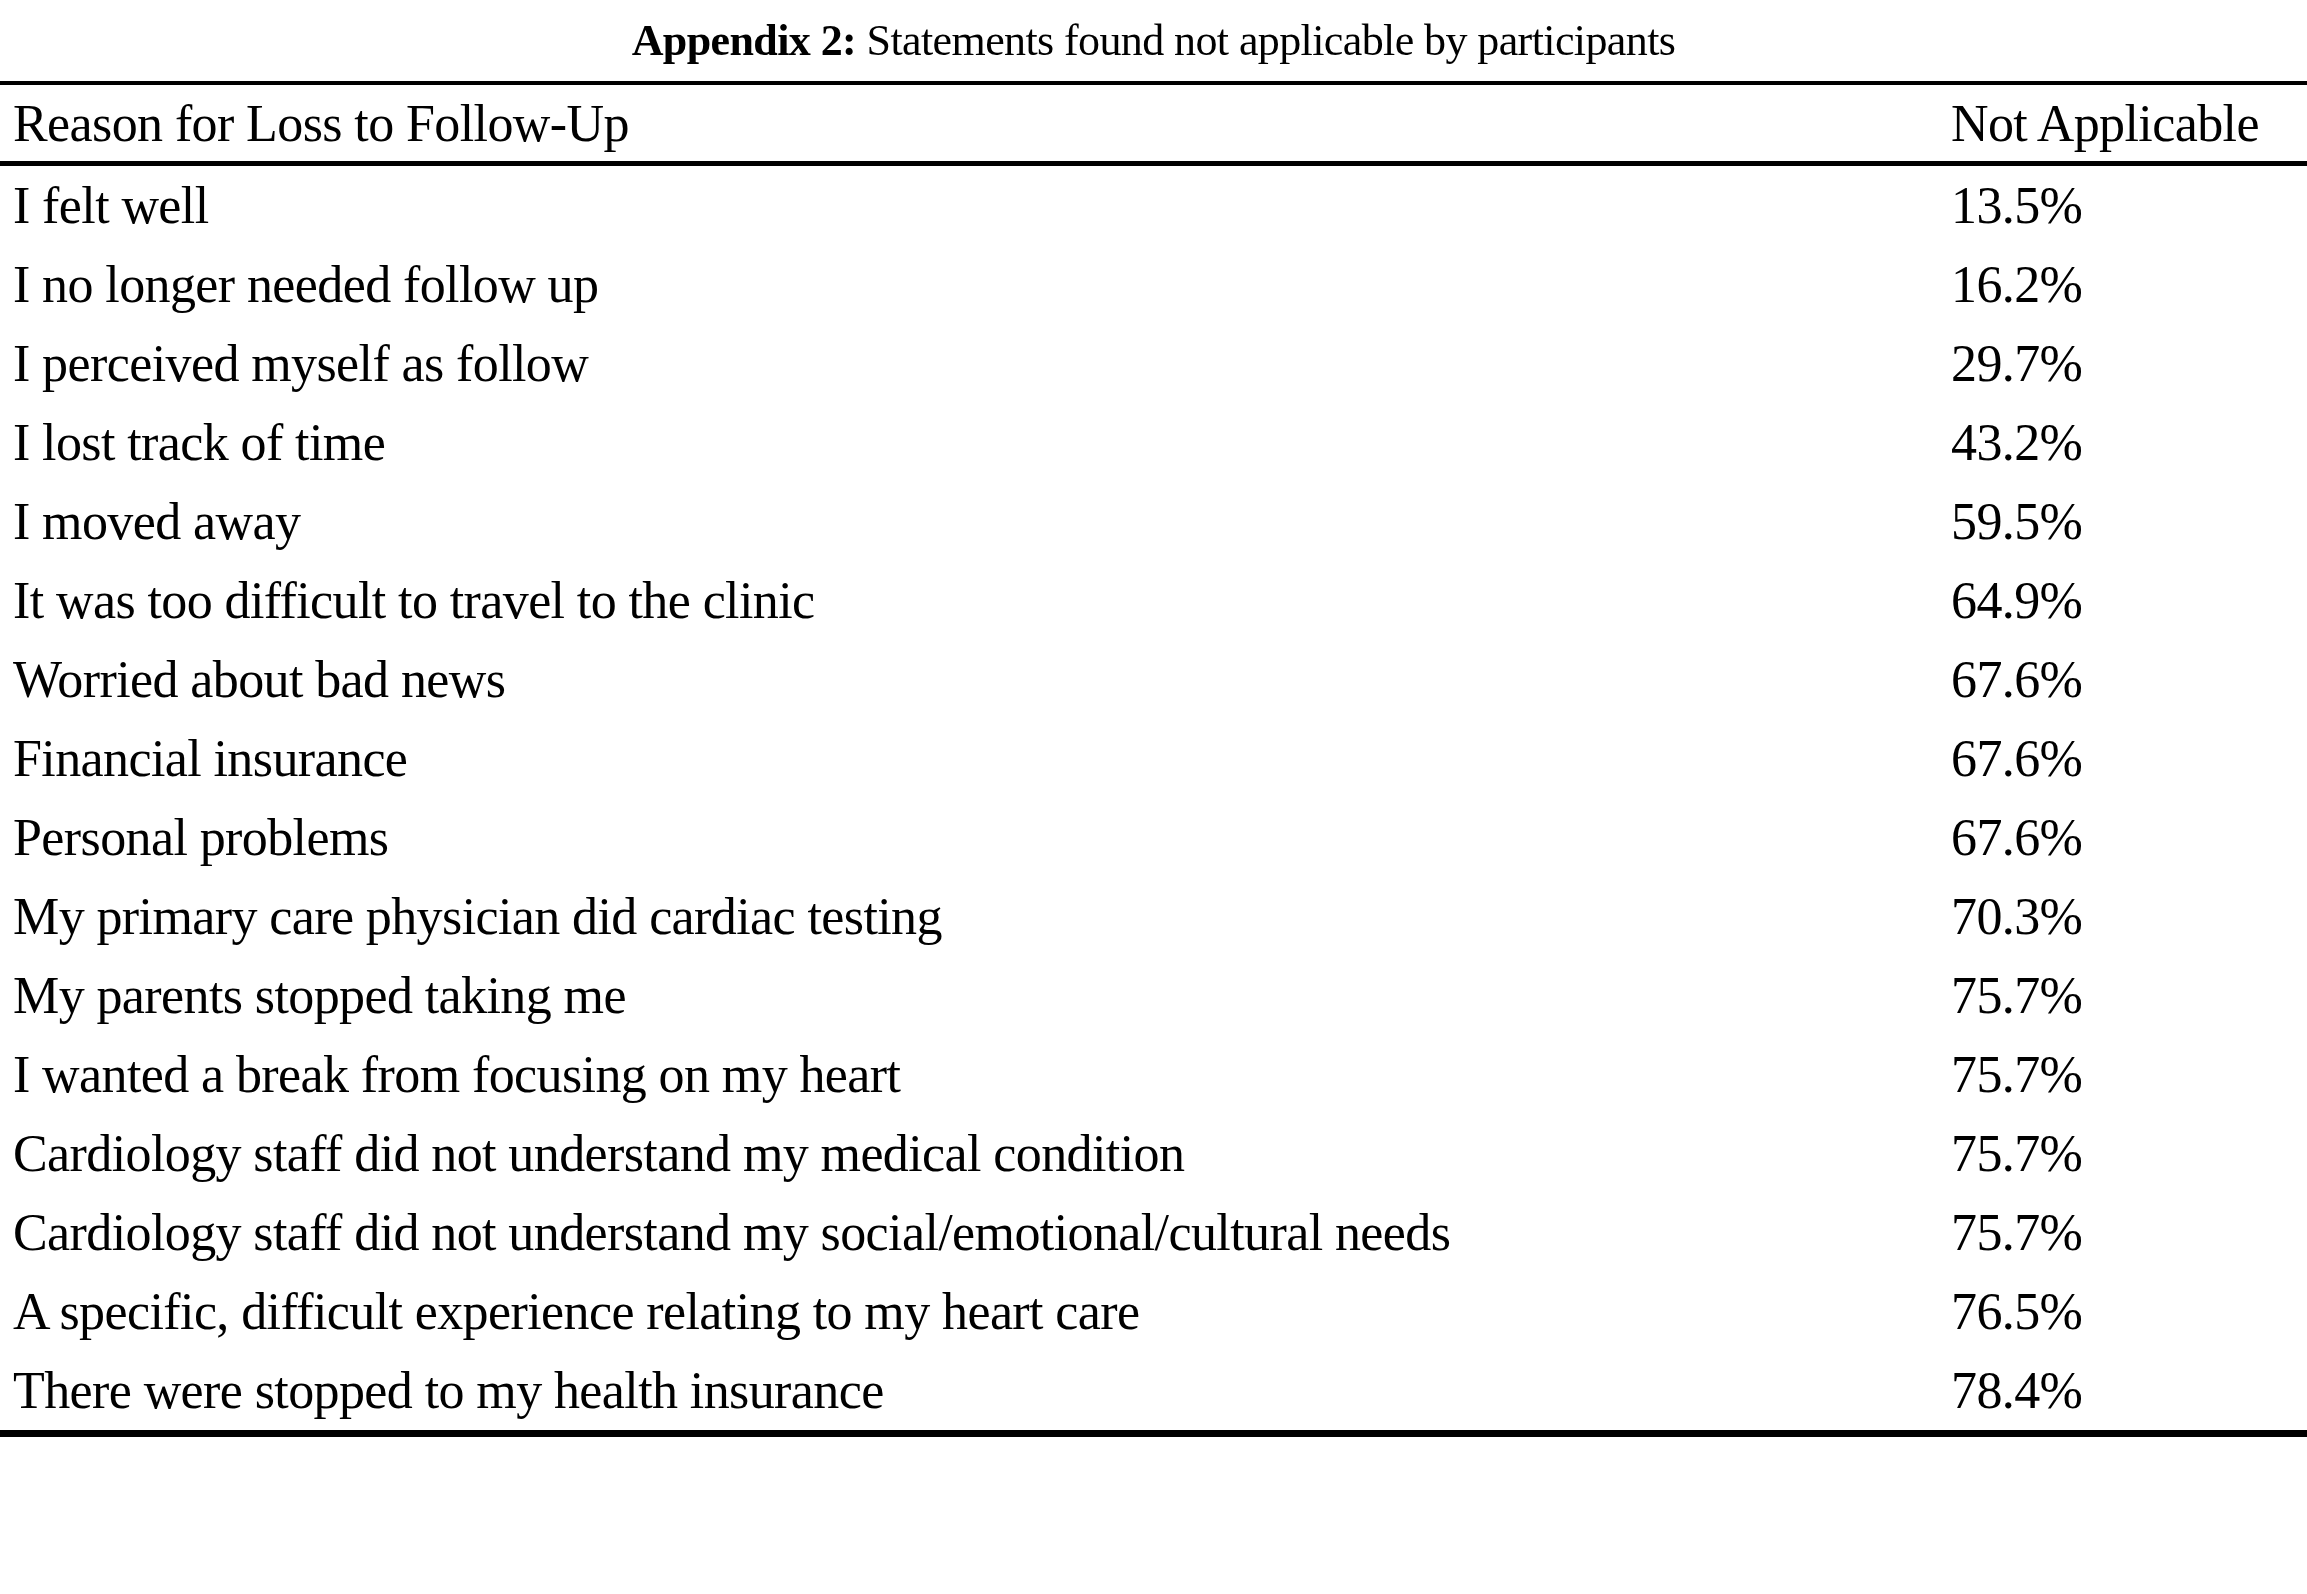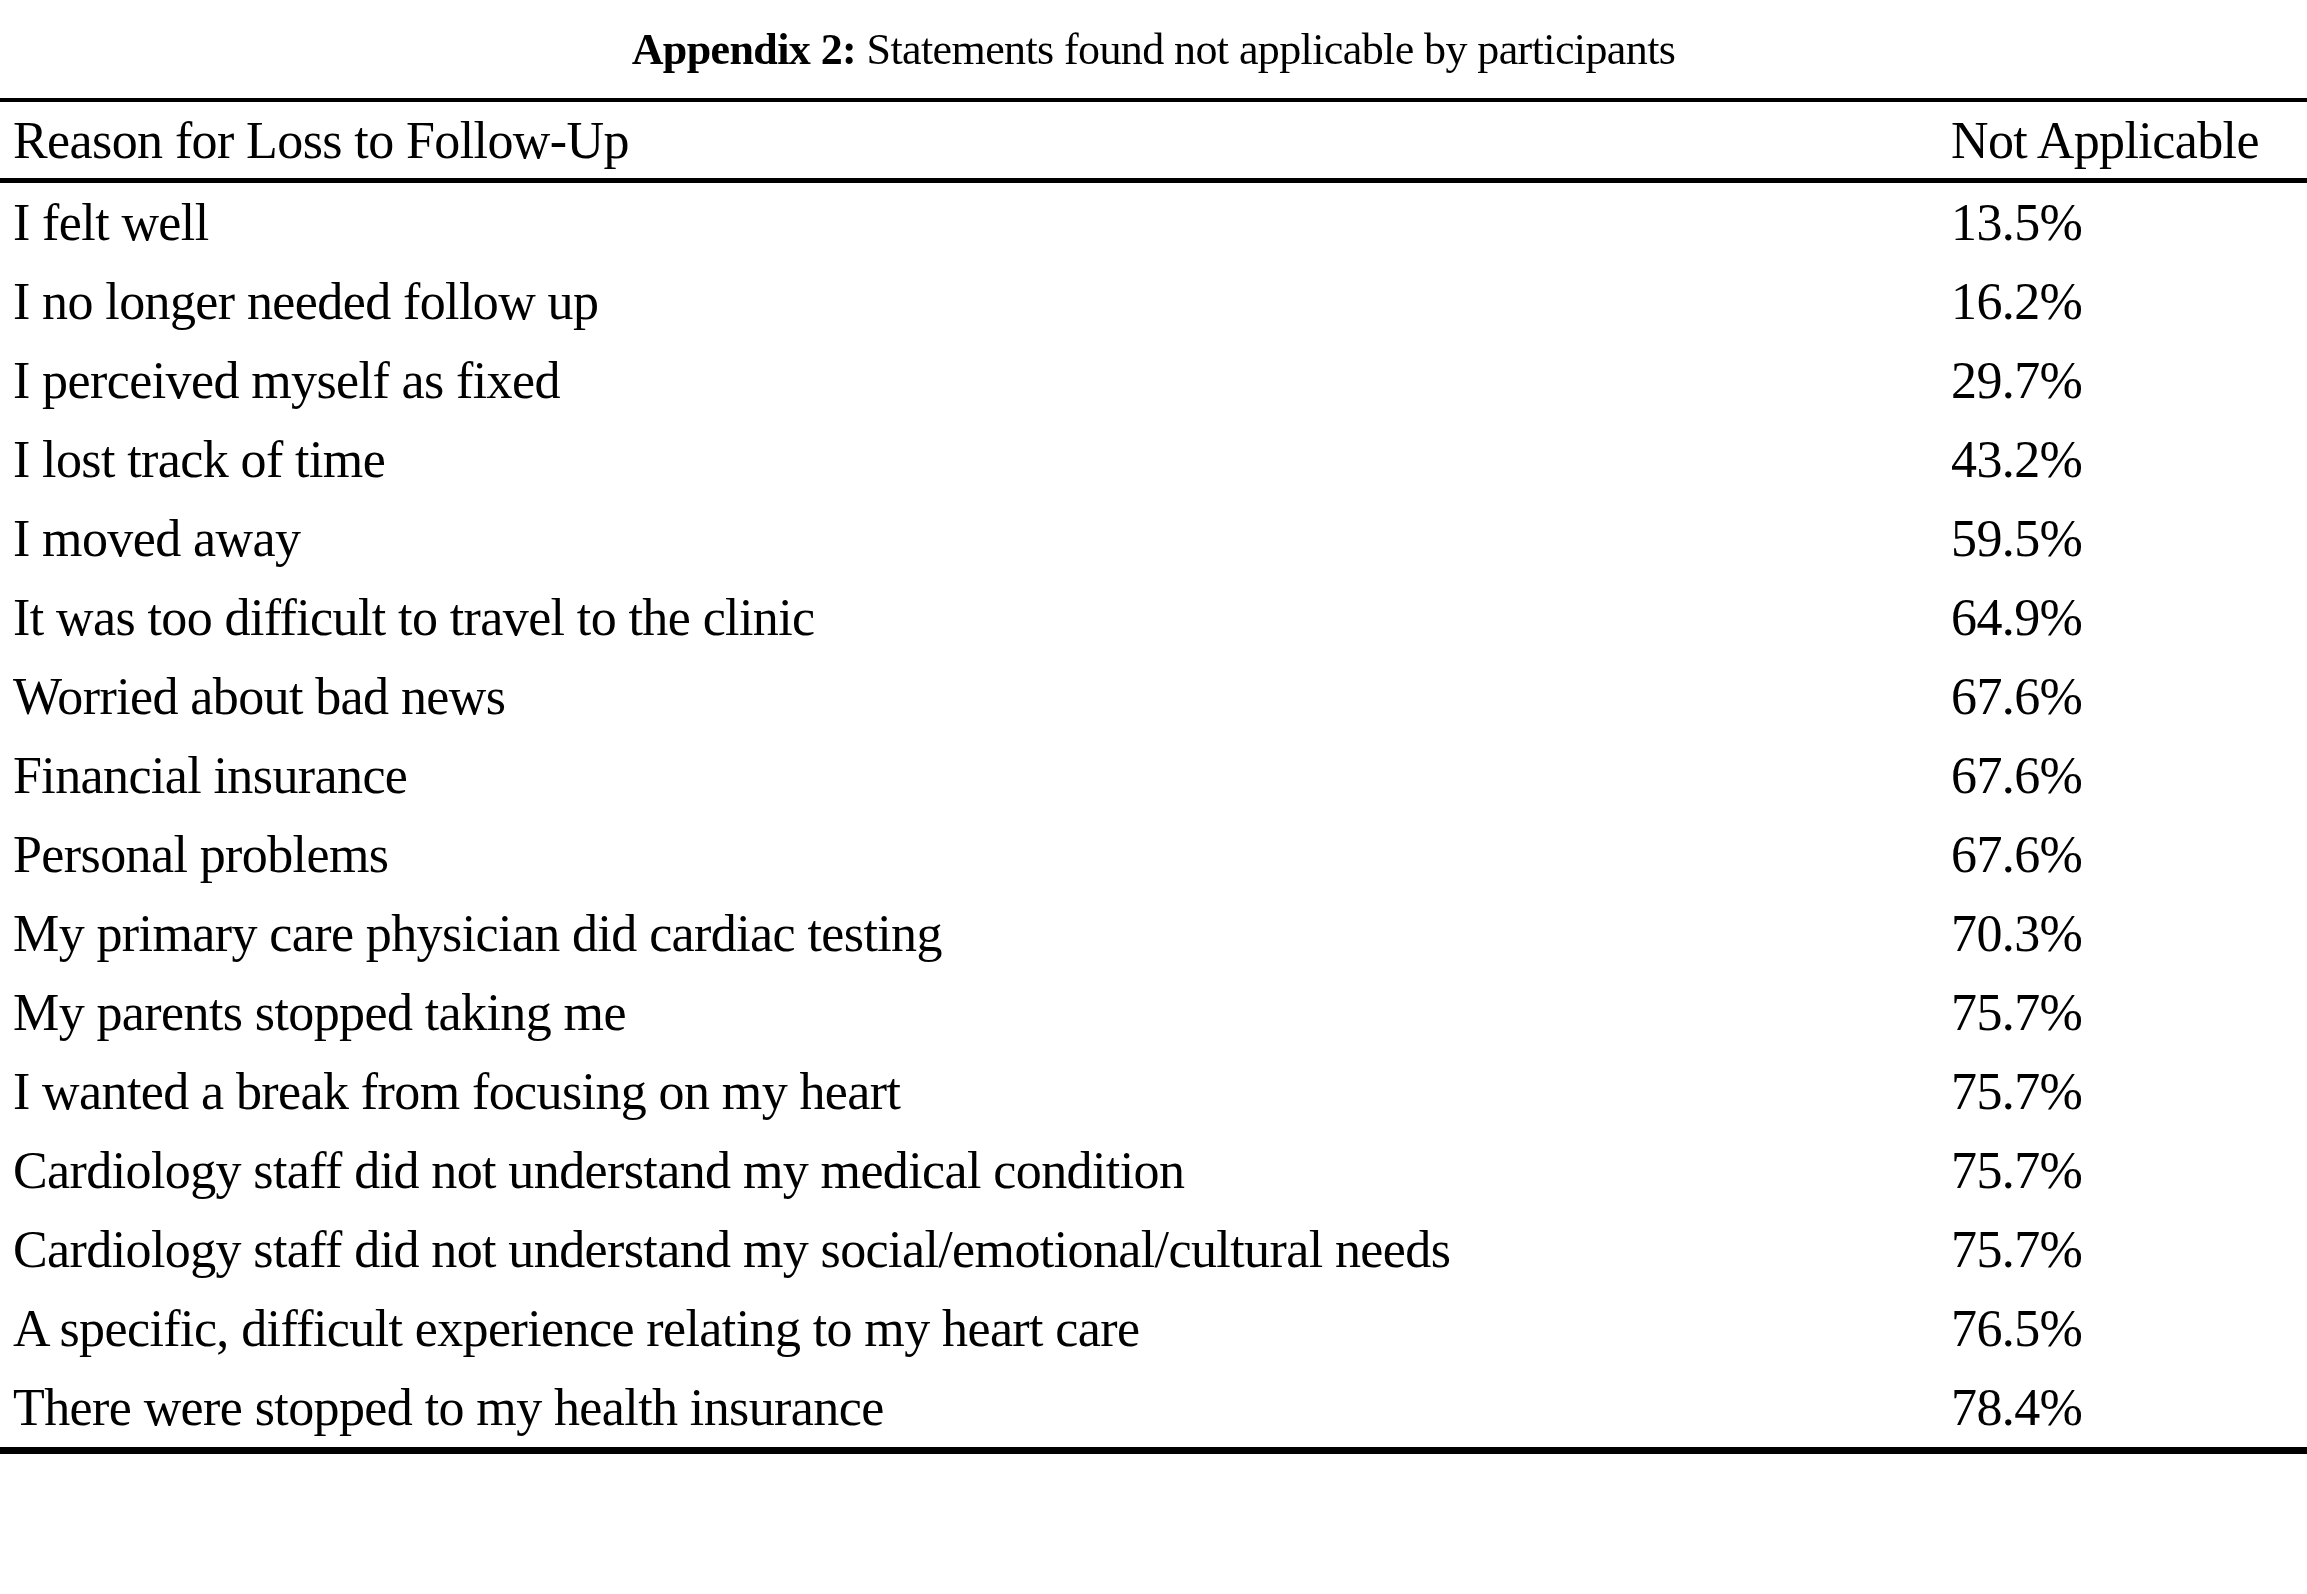--- a/index.html
+++ b/index.html
@@ -8,21 +8,21 @@
     background: #ffffff;
     color: #000000;
   }
   body {
     width: 2307px;
     height: 1594px;
     overflow: hidden;
     font-family: "Liberation Serif", "DejaVu Serif", serif;
   }
   .title-wrap {
-    height: 98px;
+    height: 81px;
     display: flex;
     align-items: center;
     justify-content: center;
   }
   .title {
     font-size: 44px;
     white-space: nowrap;
     letter-spacing: -0.6px;
   }
   .title .bold { font-weight: bold; }
@@ -84,21 +84,21 @@
     <td class="pad-left">I felt well</td>
     <td>13.5%</td>
   </tr>
 
   <tr>
     <td class="pad-left">I no longer needed follow up</td>
     <td>16.2%</td>
   </tr>
 
   <tr>
-    <td class="pad-left">I perceived myself as fixed</td>
+    <td class="pad-left">I perceived myself as follow</td>
     <td>29.7%</td>
   </tr>
 
   <tr>
     <td class="pad-left">I lost track of time</td>
     <td>43.2%</td>
   </tr>
 
 
 

